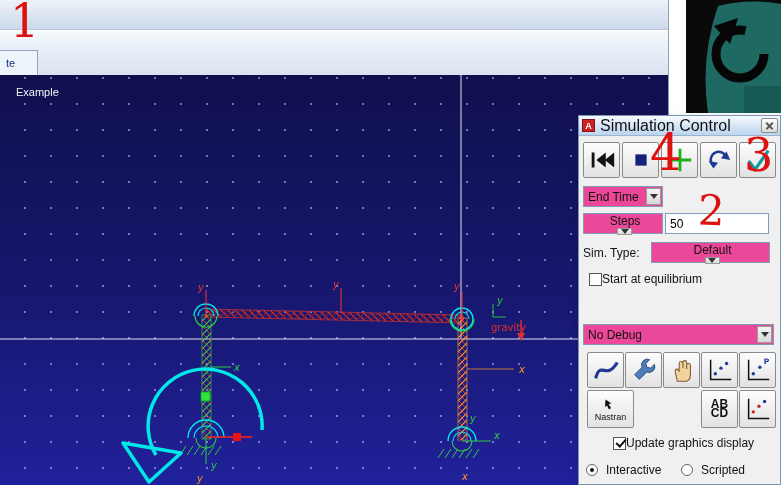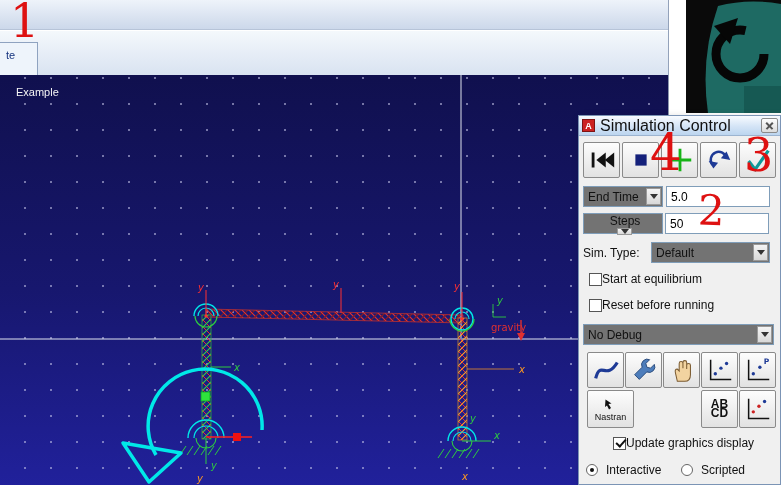--- a/index.html
+++ b/index.html
@@ -6,21 +6,21 @@
   body { font-family: "Liberation Sans", sans-serif; background: #ffffff; }
   .screen { position: relative; width: 781px; height: 485px; overflow: hidden; background: #ffffff; }
 
   
   .toolbar { position: absolute; left: 0; top: 0; width: 669px; height: 75px;
              border-bottom: 1px solid #93a2ba; border-right: 1px solid #93a2ba; }
   .toolbar-upper { position: absolute; left: 0; top: 0; width: 100%; height: 30px;
                    background: linear-gradient(180deg, #eef3fa, #ccd8ea); border-bottom: 1px solid #b7c4d8; }
   .toolbar-lower { position: absolute; left: 0; top: 31px; width: 100%; height: 44px;
                    background: linear-gradient(180deg, #f4f8fc, #d9e3f1); }
-  .toolbar-tab { position: absolute; left: 0; top: 42px; width: 38px; height: 42px;
+  .toolbar-tab { position: absolute; left: 0; top: 50px; width: 38px; height: 42px;
                  background: #eef4fb; border: 1px solid #8fa3c0; border-bottom: none; border-left: none;
                  font-size: 11px; color: #16347f; padding: 6px 0 0 6px; }
 
   
   .viewport { position: absolute; left: 0; top: 75px; width: 669px; height: 476px;
               border-right: 1px solid #8b98ad;
               background-image:
                 radial-gradient(circle, rgba(200,200,235,.55) 1px, transparent 1.5px),
                 linear-gradient(180deg, #10104e 0%, #17176e 45%, #2424aa 100%);
               background-size: 26px 26px, 100% 100%;
@@ -45,21 +45,21 @@
               background: linear-gradient(#fdfdfd,#dcdcdc); border: 1px solid #8a8a8a; border-radius: 2px; }
   .xbar { position: absolute; left: 3px; top: 6px; width: 9px; height: 1.6px; background: #555; }
   .xbar.a { transform: rotate(45deg); } .xbar.b { transform: rotate(-45deg); }
 
   .btn3d { background: linear-gradient(180deg, #fdfdfd, #e2e2e2); border: 1px solid #8a8a8a;
            border-radius: 2px; display: flex; align-items: center; justify-content: center; }
   .media-row { position: absolute; top: 26px; left: 4px; display: flex; gap: 2px; }
   .media-btn { width: 37px; height: 36px; }
 
   .row { position: absolute; left: 4px; display: flex; align-items: center; }
-  .combo { background: #737373; border: 1px solid #7f9db9; height: 21px; display: flex;
+  .combo { background: #ec4899; border: 1px solid #7f9db9; height: 21px; display: flex;
            align-items: center; justify-content: space-between; padding-left: 4px; }
   .combo-arrow { width: 15px; height: 17px; margin-right: 1px; background: linear-gradient(#f4f4f4,#d8d8d8);
                  border: 1px solid #9a9a9a; display: flex; align-items: center; justify-content: center; }
   .combo-arrow::after { content: ""; border-left: 4px solid transparent; border-right: 4px solid transparent;
                         border-top: 5px solid #333; }
   .field { height: 21px; border: 1px solid #7f9db9; background: #fff; font-size: 12px;
            padding-left: 4px; font-family: "Liberation Sans", sans-serif; }
 
   .chkrow { position: absolute; display: flex; align-items: flex-end; }
   .chk { width: 13px; height: 13px; background: #fff; border: 1px solid #555; position: relative; flex: none; }
@@ -270,46 +270,41 @@
           <path d="M6 17 L13 26 L27 6" stroke="#0d9a9a" stroke-width="3.4" fill="none"></path>
         </svg>
       </div>
     </div>
 
     <div class="row" style="top:70px;">
       <div class="combo" style="width:80px;">
         <span>End Time</span>
         <span class="combo-arrow"></span>
       </div>
-      <input class="field" style="width: 104px; margin-left: 3px;" value="5.0">
     </div>
 
     <div class="row" style="top:97px;">
       <div class="combo" style="width:80px;flex-direction:column;">
         <span>Steps</span>
         <span class="combo-arrow"></span>
       </div>
       <input class="field" style="width: 104px; margin-left: 2px;" value="50">
     </div>
 
     <div class="row" style="top:126px;">
       <span style="width:68px;">Sim. Type:</span>
-      <div class="combo" style="width:119px;">
+      <div class="combo" style="width:119px;flex-direction:column;">
         <span>Default</span>
         <span class="combo-arrow"></span>
       </div>
     </div>
 
     <div class="chkrow" style="top:156px; left:10px;">
       <span class="chk"></span>
       <span>Start at equilibrium</span>
-    </div>
-    <div class="chkrow" style="top:182px; left:10px;">
-      <span class="chk"></span>
-      <span>Reset before running</span>
     </div>
 
     <div class="row" style="top:208px;">
       <div class="combo" style="width:191px;">
         <span>No Debug</span>
         <span class="combo-arrow"></span>
       </div>
     </div>
 
     <div class="icons1">

